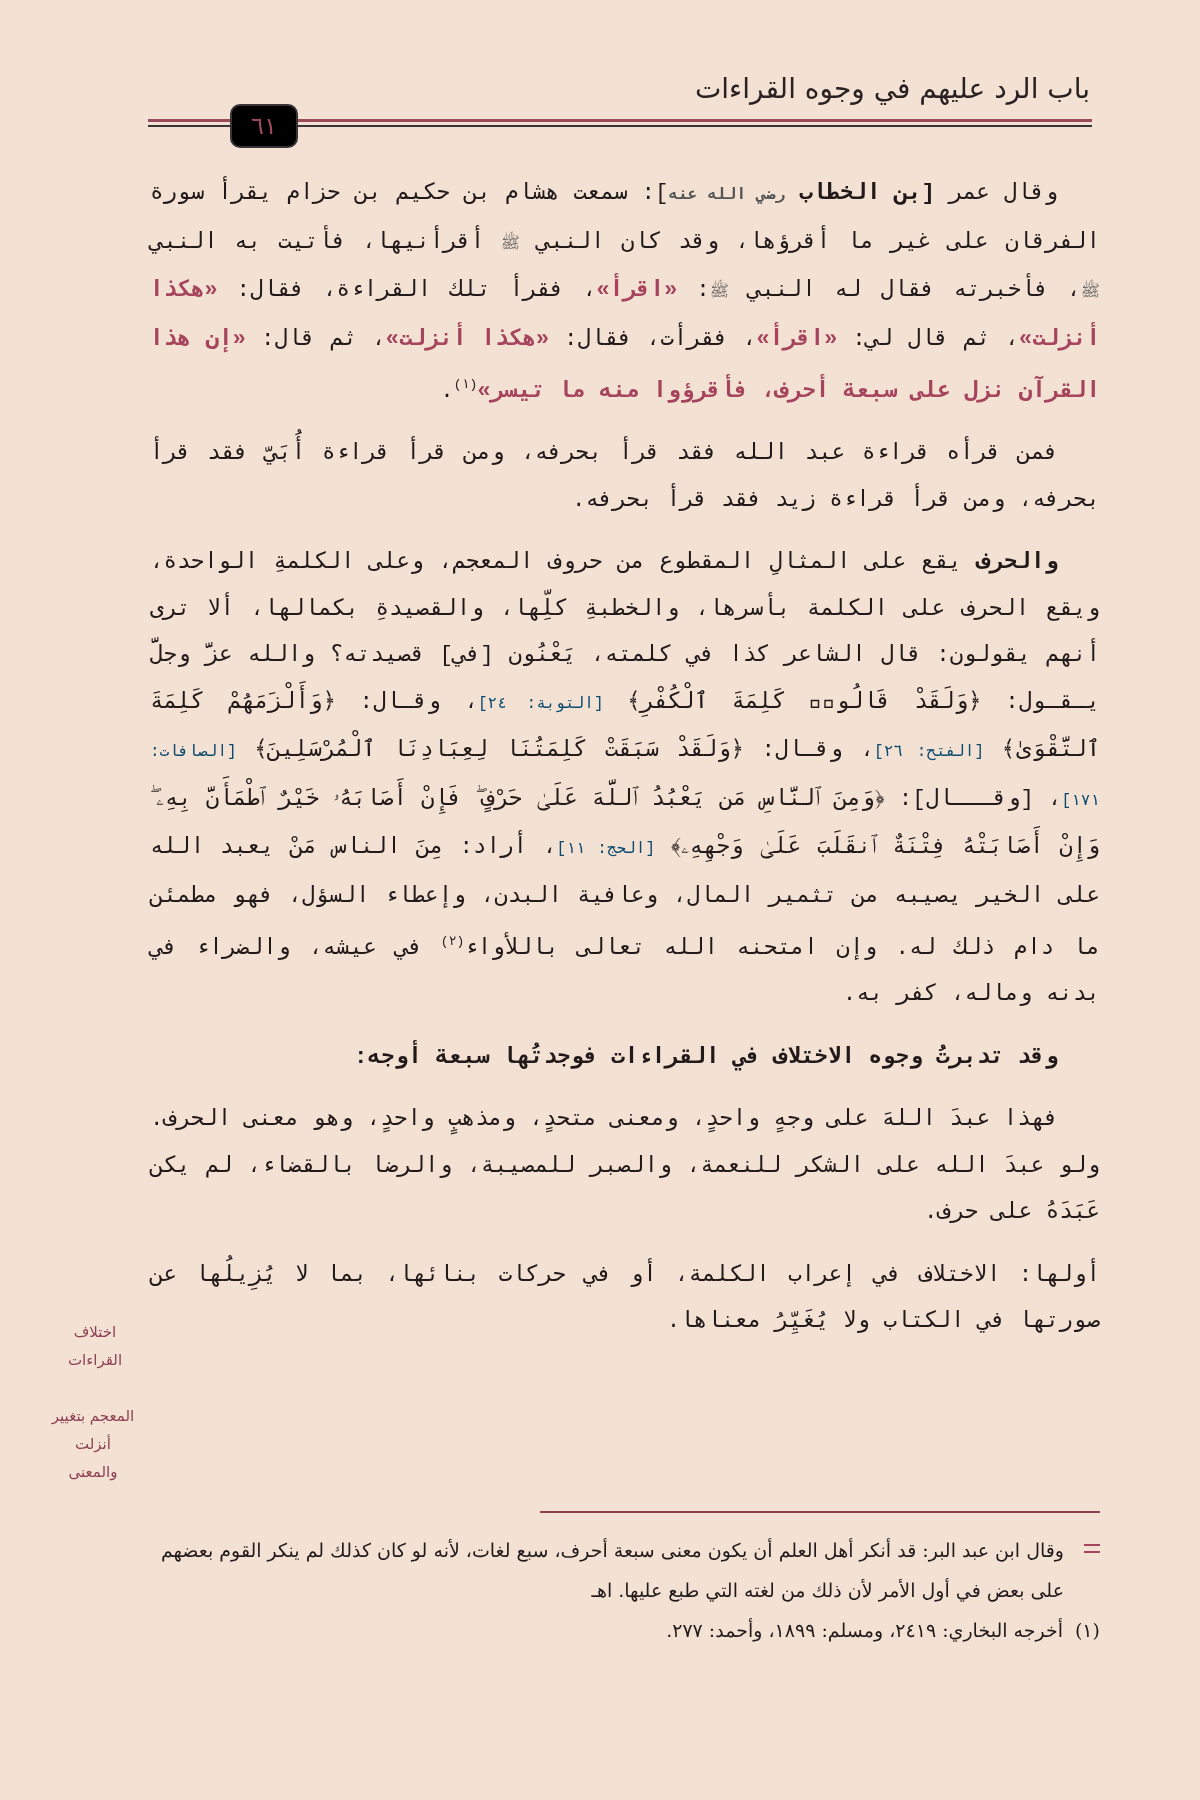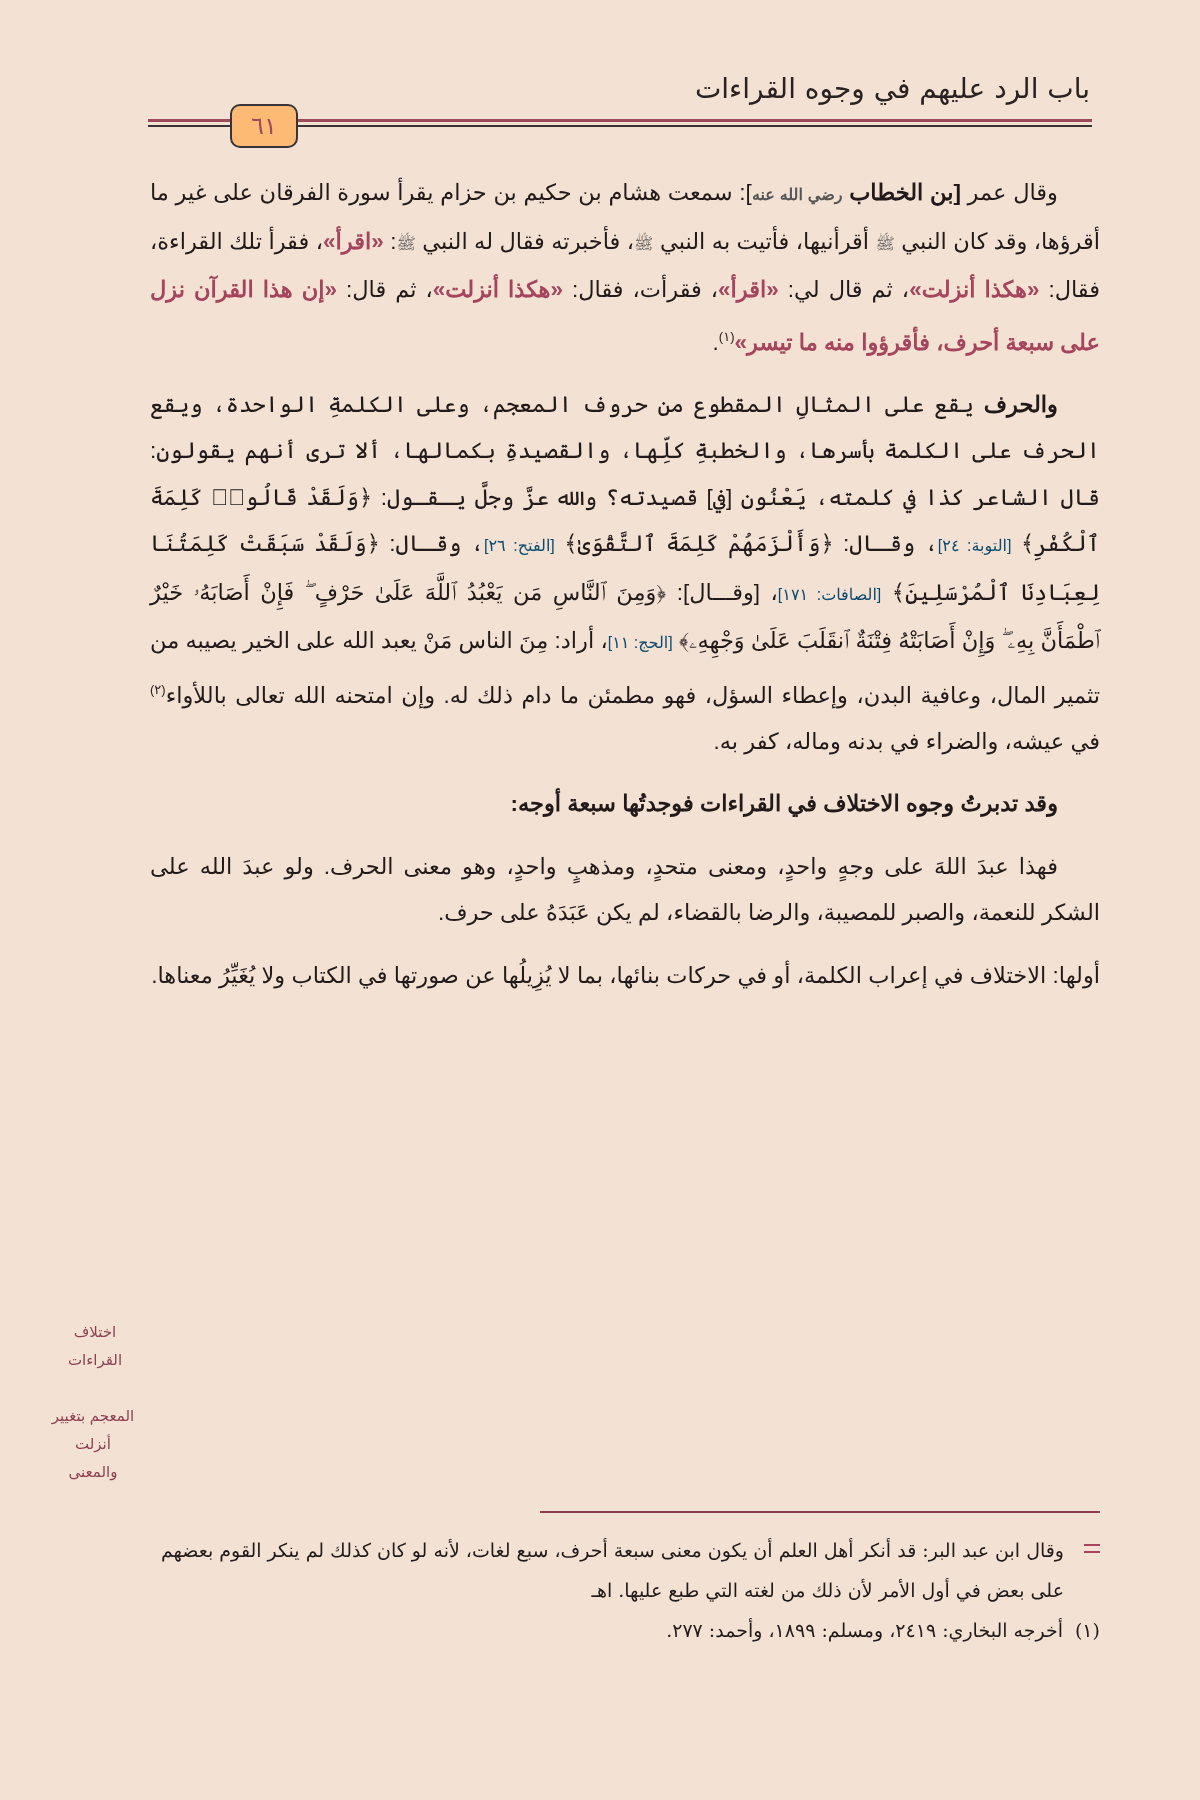--- a/index.html
+++ b/index.html
@@ -43,39 +43,39 @@
     .head-rule .line-dark {
       position: absolute; left: 0; right: 0; top: 6px;
       height: 2px; background: #3a3438;
     }
     .page-number-box {
       position: absolute;
       left: 230px;
       top: 104px;
       width: 64px;
       height: 40px;
-      background: #fdba74;
+      background: #000000;
       border: 2px solid #3a3438;
       border-radius: 10px;
       display: flex;
       align-items: center;
       justify-content: center;
       font-size: 24px;
       color: #9c4a5c;
       z-index: 2;
     }
     
     .main-text {
       position: absolute;
       left: 150px;
       width: 950px;
       top: 170px;
       direction: rtl;
       text-align: justify;
-      font-family: Liberation Sans, sans-serif;
+      font-family: Liberation Mono, monospace;
       font-size: 22.5px;
       line-height: 46.5px;
       color: #221a1a;
     }
     .para {
       margin: 0 0 16px 0;
       text-indent: 42px;
     }
     .para.no-indent { text-indent: 0; }
     .red { color: #a5445c; }
@@ -150,20 +150,21 @@
   <div class="head-rule">
     <div class="line-red"></div>
     <div class="line-dark"></div>
   </div>
   <div class="page-number-box">٦١</div>
 
   <div class="main-text">
 
     <p class="para"><span>وقال عمر </span><span class="bold"><span>[بن الخطاب </span><span class="honorific">رضي الله عنه</span></span><span>]: سمعت هشام بن حكيم بن حزام يقرأ سورة الفرقان على غير ما أقرؤها، وقد كان النبي </span><span class="honorific">ﷺ</span><span> أقرأنيها، فأتيت به النبي </span><span class="honorific">ﷺ</span><span>، فأخبرته فقال له النبي </span><span class="honorific">ﷺ</span><span>: </span><span class="red bold">«اقرأ»</span><span>، فقرأ تلك القراءة، فقال: </span><span class="red bold">«هكذا أنزلت»</span><span>، ثم قال لي: </span><span class="red bold">«اقرأ»</span><span>، فقرأت، فقال: </span><span class="red bold">«هكذا أنزلت»</span><span>، ثم قال: </span><span class="red bold">«إن هذا القرآن نزل على سبعة أحرف، فأقرؤوا منه ما تيسر»</span><sup class="fn">(١)</sup><span>.</span></p>
 
+    <p class="para">فمن قرأه قراءة عبد الله فقد قرأ بحرفه، ومن قرأ قراءة أُبَيّ فقد قرأ بحرفه، ومن قرأ قراءة زيد فقد قرأ بحرفه.</p>
 
     <p class="para"><span class="bold">والحرف</span><span> يقع على المثالِ المقطوع من حروف المعجم، وعلى الكلمةِ الواحدة، ويقع الحرف على الكلمة بأسرها، والخطبةِ كلِّها، والقصيدةِ بكمالها، ألا ترى أنهم يقولون: قال الشاعر كذا في كلمته، يَعْنُون [في] قصيدته؟ والله عزَّ وجلَّ يـقـول: </span><span class="quran">﴿وَلَقَدْ قَالُوا۟ كَلِمَةَ ٱلْكُفْرِ﴾</span> <span class="ref">[التوبة: ٢٤]</span><span>، وقـال: </span><span class="quran">﴿وَأَلْزَمَهُمْ كَلِمَةَ ٱلتَّقْوَىٰ﴾</span> <span class="ref">[الفتح: ٢٦]</span><span>، وقـال: </span><span class="quran">﴿وَلَقَدْ سَبَقَتْ كَلِمَتُنَا لِعِبَادِنَا ٱلْمُرْسَلِينَ﴾</span> <span class="ref">[الصافات: ١٧١]</span><span>، [وقـــال]: </span><span class="quran">﴿وَمِنَ ٱلنَّاسِ مَن يَعْبُدُ ٱللَّهَ عَلَىٰ حَرْفٍ ۖ فَإِنْ أَصَابَهُۥ خَيْرٌ ٱطْمَأَنَّ بِهِۦ ۖ وَإِنْ أَصَابَتْهُ فِتْنَةٌ ٱنقَلَبَ عَلَىٰ وَجْهِهِۦ﴾</span> <span class="ref">[الحج: ١١]</span><span>، أراد: مِنَ الناس مَنْ يعبد الله على الخير يصيبه من تثمير المال، وعافية البدن، وإعطاء السؤل، فهو مطمئن ما دام ذلك له. وإن امتحنه الله تعالى باللأواء</span><sup class="fn">(٢)</sup><span> في عيشه، والضراء في بدنه وماله، كفر به.</span></p>
 
     <p class="para bold">وقد تدبرتُ وجوه الاختلاف في القراءات فوجدتُها سبعة أوجه:</p>
 
     <p class="para">فهذا عبدَ اللهَ على وجهٍ واحدٍ، ومعنى متحدٍ، ومذهبٍ واحدٍ، وهو معنى الحرف. ولو عبدَ الله على الشكر للنعمة، والصبر للمصيبة، والرضا بالقضاء، لم يكن عَبَدَهُ على حرف.</p>
 
     <p class="para no-indent">أولها: الاختلاف في إعراب الكلمة، أو في حركات بنائها، بما لا يُزِيلُها عن صورتها في الكتاب ولا يُغَيِّرُ معناها.</p>
   </div>
 

